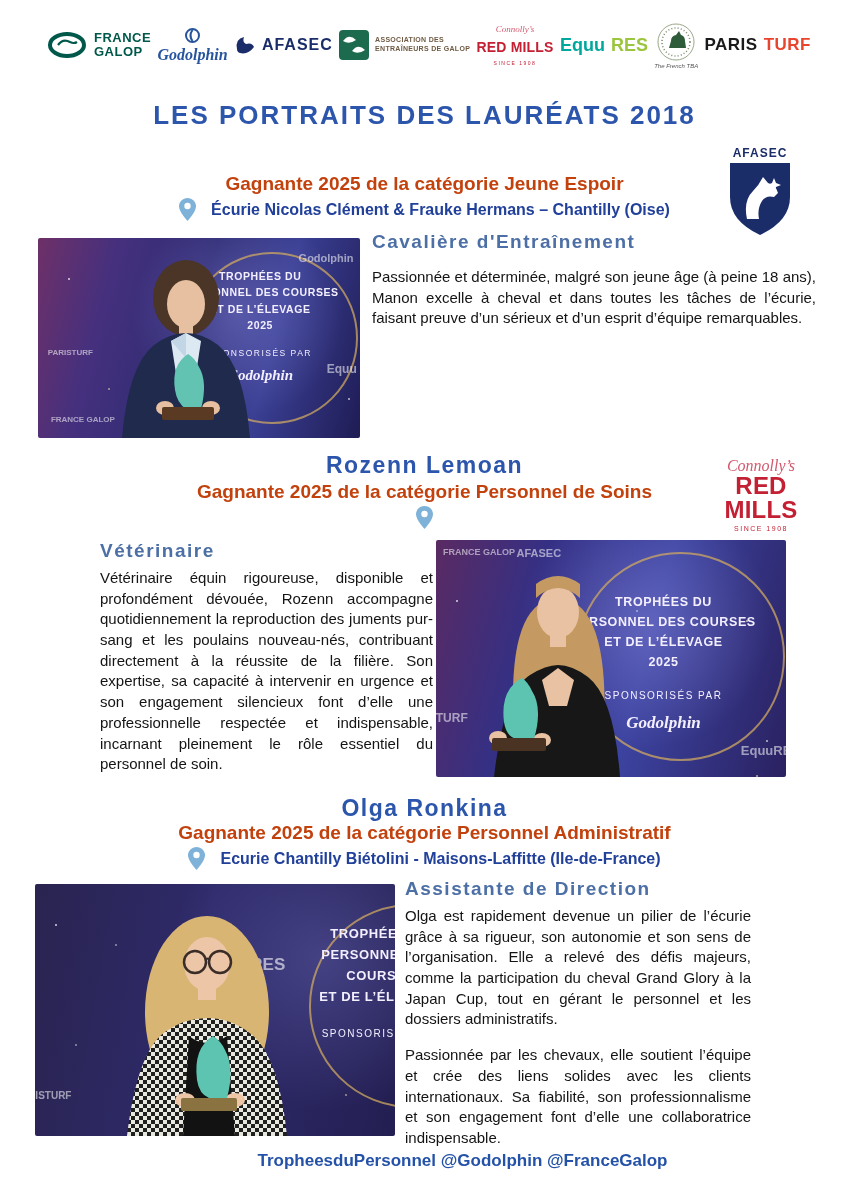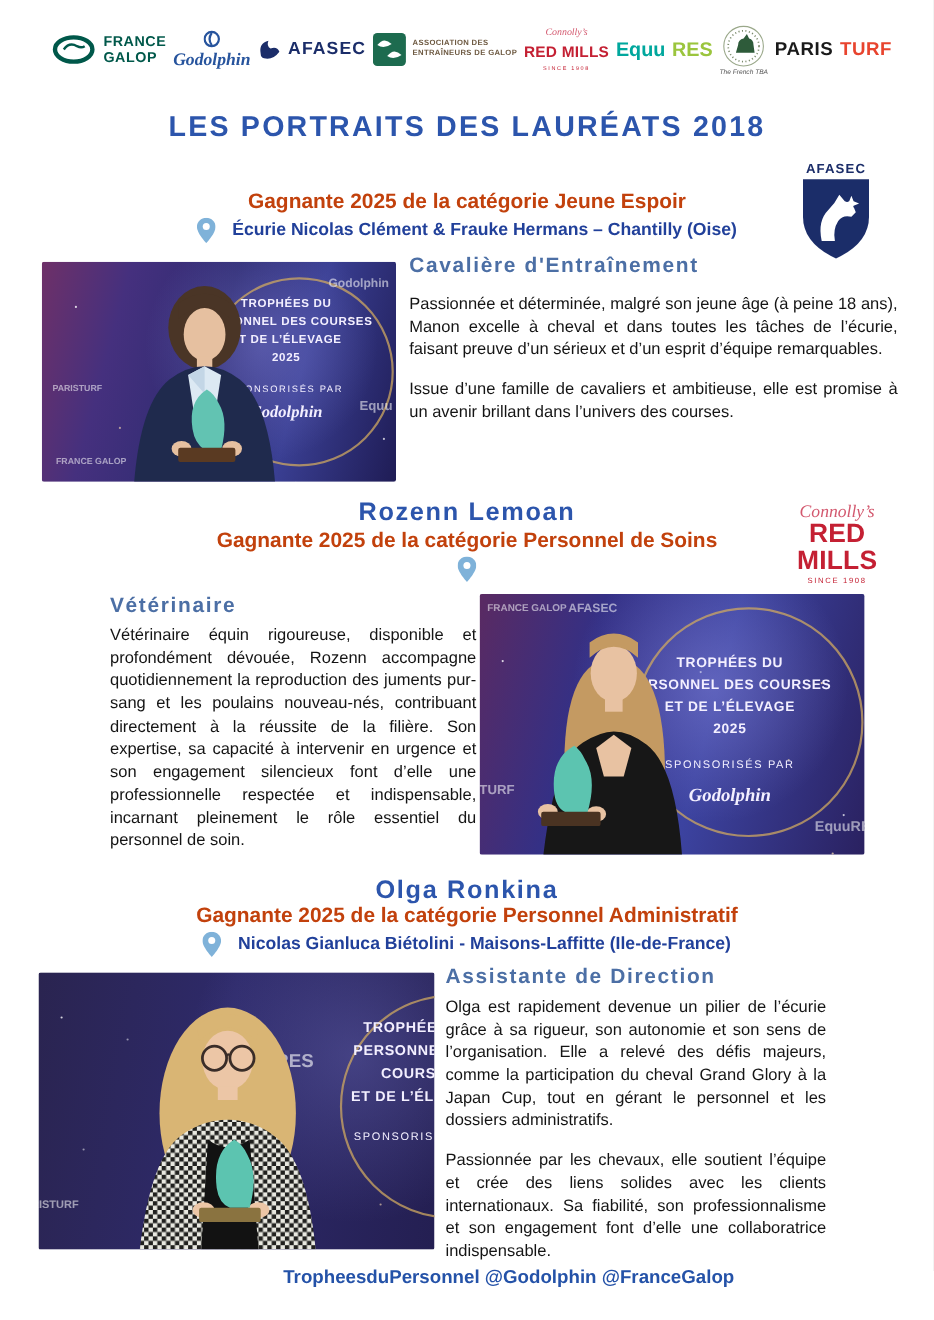--- a/index.html
+++ b/index.html
@@ -195,21 +195,20 @@
       <ellipse cx="127" cy="170" rx="9" ry="7" fill="#e6c0a0"></ellipse>
       <ellipse cx="173" cy="170" rx="9" ry="7" fill="#e6c0a0"></ellipse>
       <path d="M150 116 q-17 11 -13 36 q2 13 11 19 l15 0 q7 -27 -2 -42 q-4 -9 -11 -13 z" fill="#62c3b2"></path>
       <rect x="124" y="169" width="52" height="13" rx="2" fill="#5a3a22"></rect>
     </svg>
   </div>
 
   <div id="sec1-text" class="bio">
     <h2 class="role-heading">Cavalière d'Entraînement</h2>
     <p>Passionnée et déterminée, malgré son jeune âge (à peine 18 ans), Manon excelle à cheval et dans toutes les tâches de l’écurie, faisant preuve d’un sérieux et d’un esprit d’équipe remarquables.</p>
-    <p>Issue d’une famille de cavaliers et ambitieuse, elle est promise à un avenir brillant dans l’univers des courses.</p>
   </div>
 
   <div class="sec-name" style="top:452px">Rozenn Lemoan</div>
   <div class="sec-cat" style="top:481px">Gagnante 2025 de la catégorie Personnel de Soins</div>
   <div class="sec-loc" style="top:506px">
     <svg width="17" height="23" viewBox="0 0 17 23">
       <path d="M8.5 0 C3.8 0 0 3.7 0 8.3 C0 14 8.5 23 8.5 23 C8.5 23 17 14 17 8.3 C17 3.7 13.2 0 8.5 0 Z" fill="#7FB2D9"></path>
       <circle cx="8.5" cy="8" r="3.2" fill="#ffffff"></circle>
     </svg>
   </div>
@@ -254,21 +253,21 @@
     </svg>
   </div>
 
   <div class="sec-name" style="top:795px">Olga Ronkina</div>
   <div class="sec-cat" style="top:822px">Gagnante 2025 de la catégorie Personnel Administratif</div>
   <div class="sec-loc" style="top:847px">
     <svg width="17" height="23" viewBox="0 0 17 23">
       <path d="M8.5 0 C3.8 0 0 3.7 0 8.3 C0 14 8.5 23 8.5 23 C8.5 23 17 14 17 8.3 C17 3.7 13.2 0 8.5 0 Z" fill="#7FB2D9"></path>
       <circle cx="8.5" cy="8" r="3.2" fill="#ffffff"></circle>
     </svg>
-    <span>Nicolas Gianluca Biétolini - Maisons-Laffitte (Ile-de-France)</span>
+    <span>Ecurie Chantilly Biétolini - Maisons-Laffitte (Ile-de-France)</span>
   </div>
 
   <div class="photo" id="photo-3">
     <span class="star-field" style="left:20px;top:40px;box-shadow:300px 10px 0 rgba(255,225,180,.7),20px 120px 0 rgba(255,255,255,.5),290px 170px 0 rgba(255,225,180,.6),60px 20px 0 rgba(255,255,255,.5)"></span>
     <div class="ring" style="left:76%;top:8%;width:200px;height:200px"></div>
     <div class="backdrop-text" style="left:74%;width:44%;top:16%;font-size:13px;line-height:1.6">
       <span class="bl">TROPHÉES DU</span>
       <span class="bl">PERSONNEL DES COURSES</span>
       <span class="bl">ET DE L’ÉLEVAGE</span>
       <span class="backdrop-sp" style="font-size:10px;margin-top:18px">SPONSORISÉS PAR</span>

